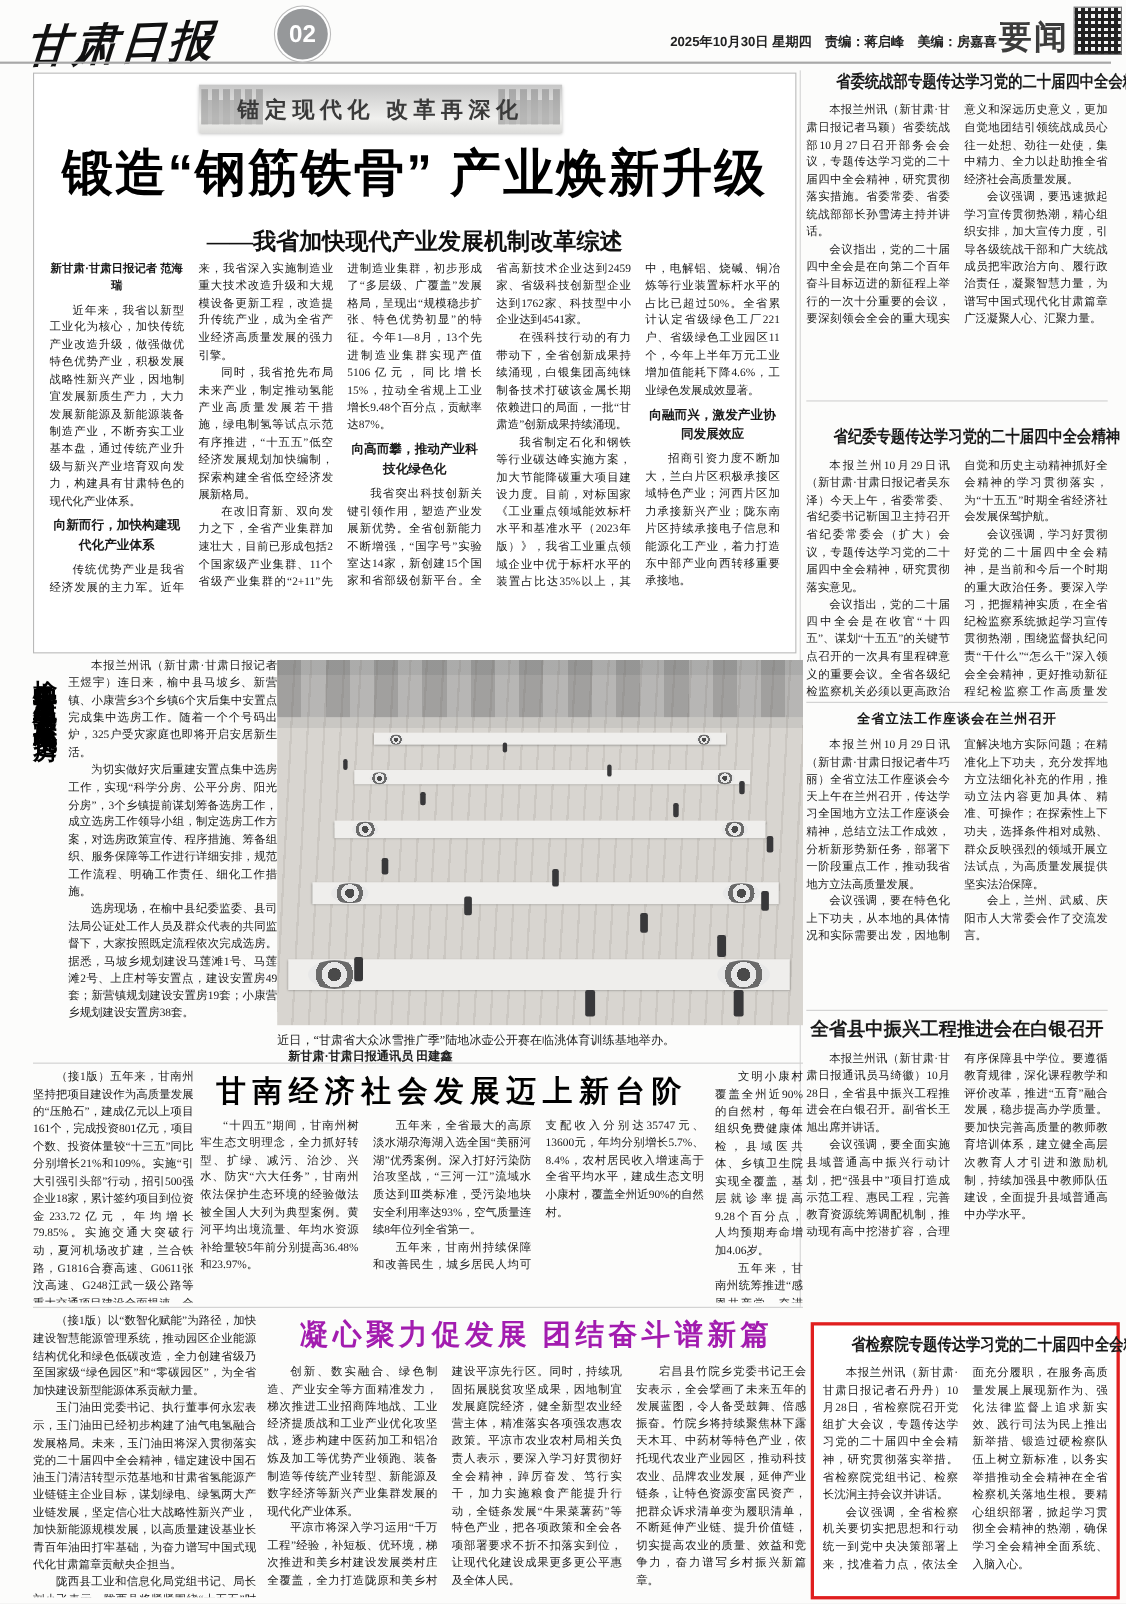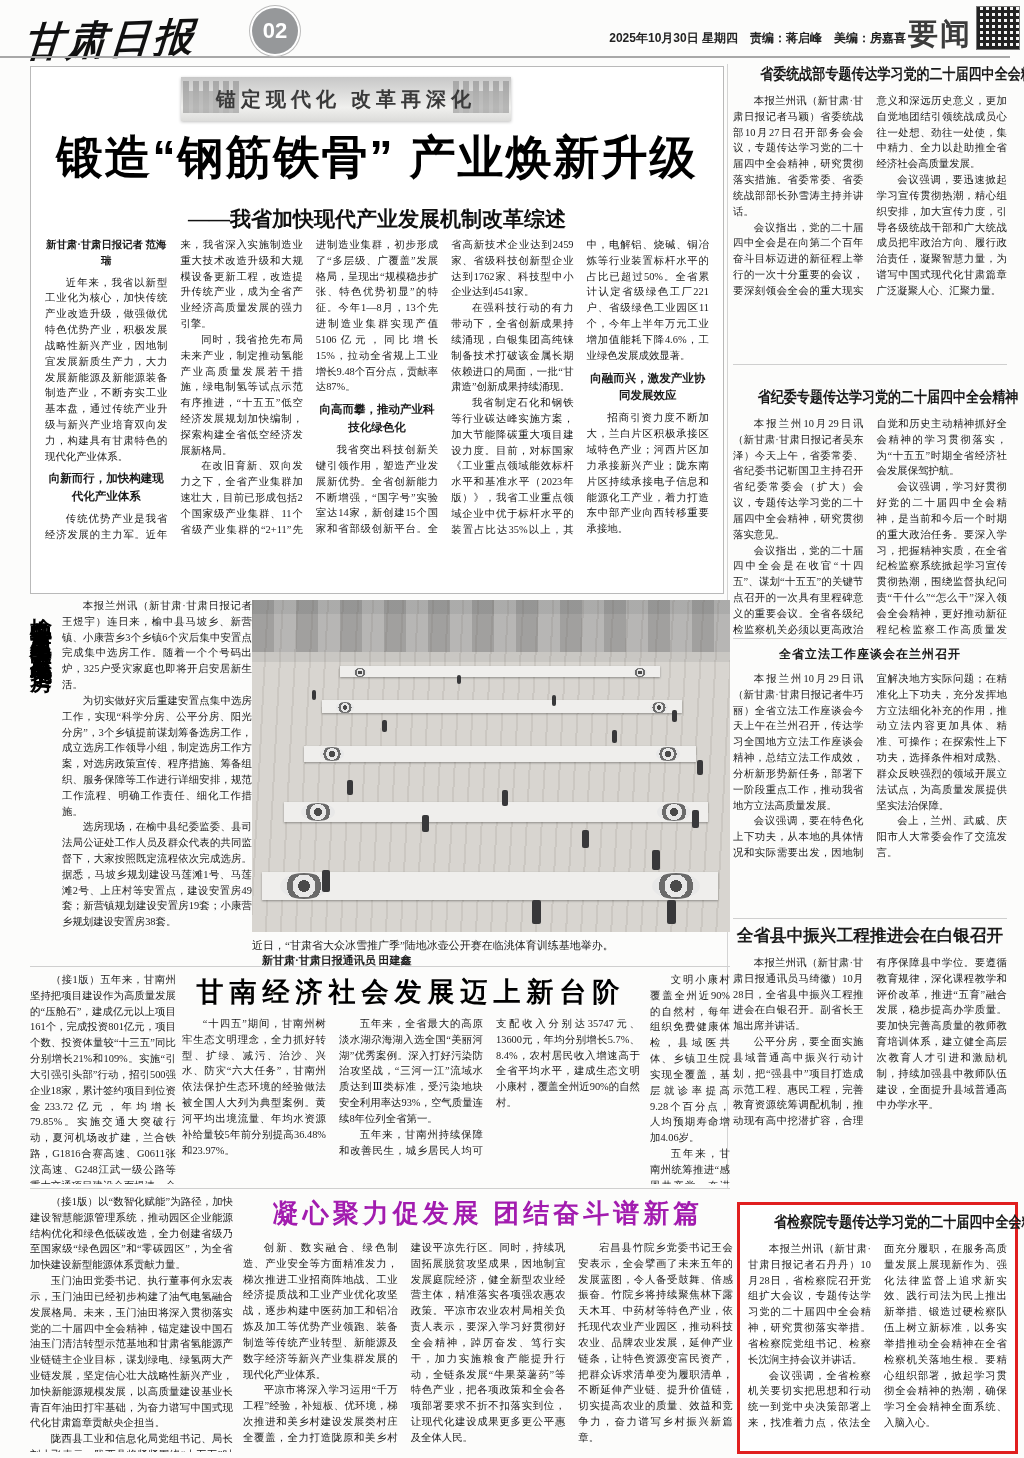--- a/index.html
+++ b/index.html
@@ -155,21 +155,21 @@
         <p>会议强调，要在特色化上下功夫，从本地的具体情况和实际需要出发，因地制宜解决地方实际问题；在精准化上下功夫，充分发挥地方立法细化补充的作用，推动立法内容更加具体、精准、可操作；在探索性上下功夫，选择条件相对成熟、群众反映强烈的领域开展立法试点，为高质量发展提供坚实法治保障。</p>
         <p>会上，兰州、武威、庆阳市人大常委会作了交流发言。</p>
       </div>
   </div>
   <div class="hline" style="top:918px;left:733px;width:274px;"></div>
 
   <div class="right-art" style="top:924px;height:266px;">
     <div class="ra-title-wrap"><span class="ra-title ra-title-md">全省县中振兴工程推进会在白银召开</span></div>
     <div class="ra-body cols cols-2" style="height:226px;">
         <p>本报兰州讯（新甘肃·甘肃日报通讯员马绮徽）10月28日，全省县中振兴工程推进会在白银召开。副省长王旭出席并讲话。</p>
-        <p>公平分房，要全面实施县域普通高中振兴行动计划，把“强县中”项目打造成示范工程、惠民工程，完善教育资源统筹调配机制，推动现有高中挖潜扩容，合理有序保障县中学位。要遵循教育规律，深化课程教学和评价改革，推进“五育”融合发展，稳步提高办学质量。要加快完善高质量的教师教育培训体系，建立健全高层次教育人才引进和激励机制，持续加强县中教师队伍建设，全面提升县域普通高中办学水平。</p>
+        <p>会议强调，要全面实施县域普通高中振兴行动计划，把“强县中”项目打造成示范工程、惠民工程，完善教育资源统筹调配机制，推动现有高中挖潜扩容，合理有序保障县中学位。要遵循教育规律，深化课程教学和评价改革，推进“五育”融合发展，稳步提高办学质量。要加快完善高质量的教师教育培训体系，建立健全高层次教育人才引进和激励机制，持续加强县中教师队伍建设，全面提升县域普通高中办学水平。</p>
       </div>
   </div>
 
   <div class="red-box">
     <div class="ra-title-wrap"><span class="ra-title">省检察院专题传达学习党的二十届四中全会精神</span></div>
     <div class="ra-body cols cols-2" style="height:198px;">
         <p>本报兰州讯（新甘肃·甘肃日报记者石丹丹）10月28日，省检察院召开党组扩大会议，专题传达学习党的二十届四中全会精神，研究贯彻落实举措。省检察院党组书记、检察长沈涧主持会议并讲话。</p>
         <p>会议强调，全省检察机关要切实把思想和行动统一到党中央决策部署上来，找准着力点，依法全面充分履职，在服务高质量发展上展现新作为、强化法律监督上追求新实效、践行司法为民上推出新举措、锻造过硬检察队伍上树立新标准，以务实举措推动全会精神在全省检察机关落地生根。要精心组织部署，掀起学习贯彻全会精神的热潮，确保学习全会精神全面系统、入脑入心。</p>
       </div>
   </div>

